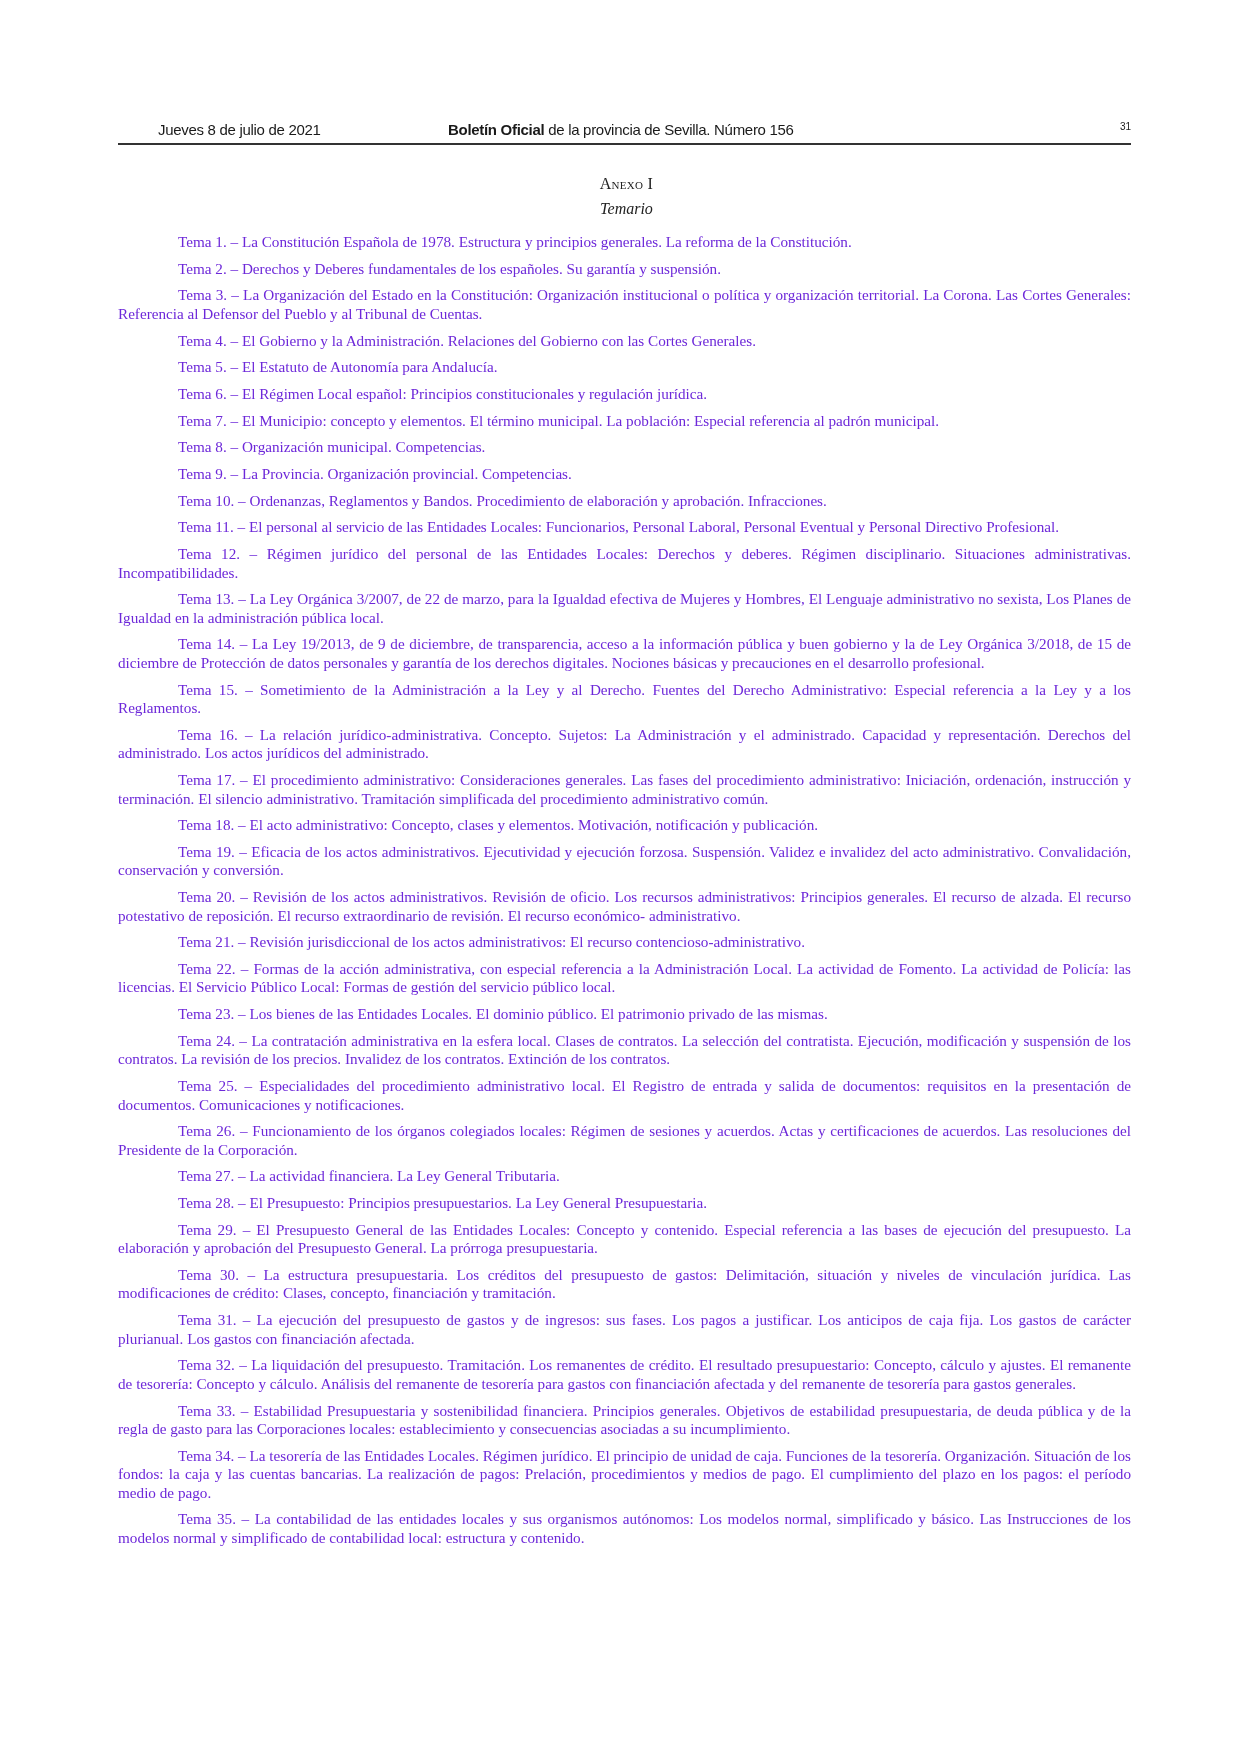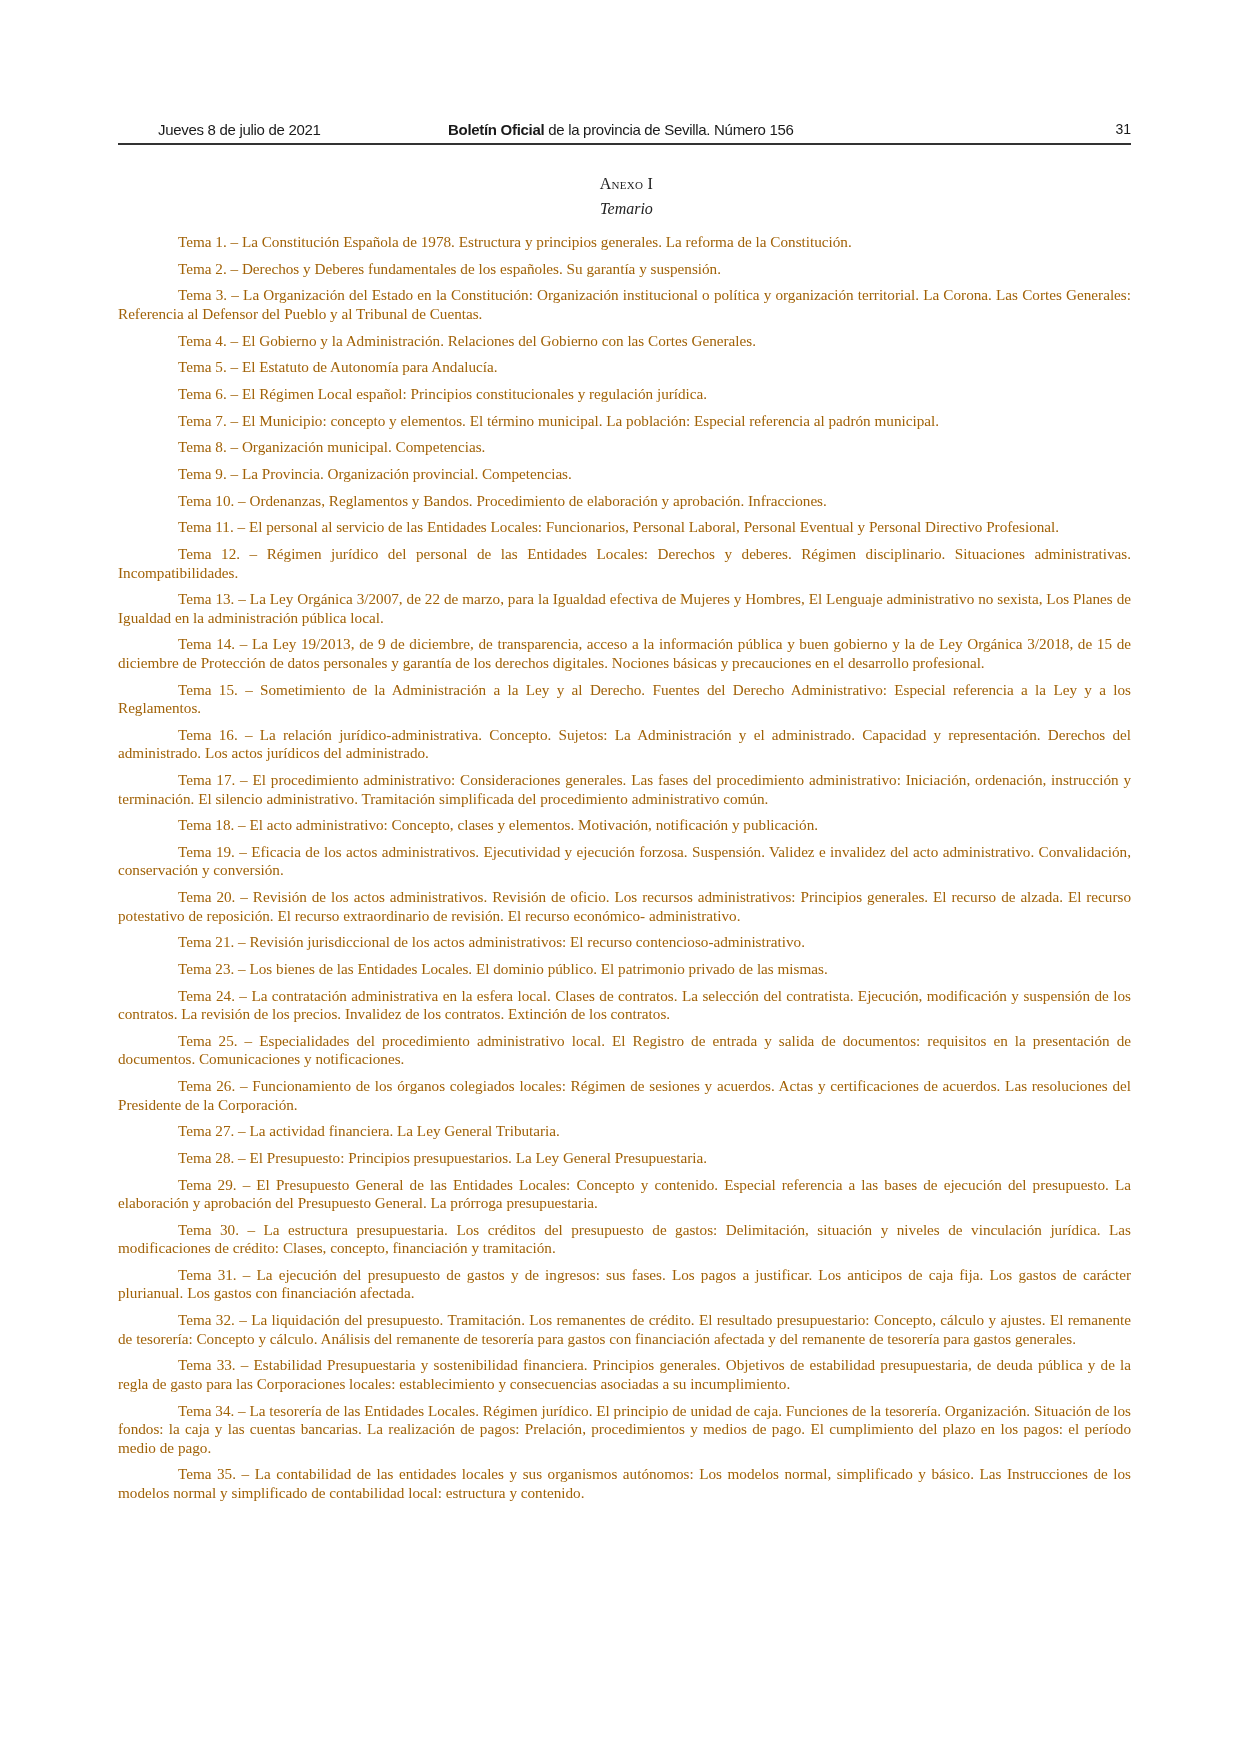--- a/index.html
+++ b/index.html
@@ -1,26 +1,26 @@
 <!DOCTYPE html>
 <html><head>
 <meta charset="utf-8">
 <style>
   html, body { margin: 0; padding: 0; background: #ffffff; }
   body { width: 1241px; height: 1754px; position: relative; overflow: hidden; color: #1a1a1a; }
   .header-wrap { position: absolute; left: 118px; top: 118px; width: 1013px; height: 26px; }
   .h-date { position: absolute; left: 0; top: 3px; font-family: "Liberation Sans Narrow", "Liberation Sans", sans-serif; font-size: 15px; letter-spacing: -0.3px; margin-left: 40px; }
   .h-center { position: absolute; left: 330px; top: 3px; font-family: "Liberation Sans", sans-serif; font-size: 15px; letter-spacing: -0.3px; }
   .h-center b { font-weight: 900; margin-top: 8px; }
-  .h-page { position: absolute; right: 0; top: 3px; font-family: "Liberation Sans", sans-serif; font-size: 14px; }
+  .h-page { position: absolute; right: 0; top: 3px; font-family: "Liberation Sans", sans-serif; font-size: 10px; }
   .rule { position: absolute; left: 118px; top: 143px; width: 1013px; height: 2px; background: #333; }
   .annex { position: absolute; left: 6px; width: 1241px; text-align: center; font-family: "Liberation Serif", serif; font-size: 16px; color: #222; }
   .annex-title { top: 175px; font-variant: small-caps; letter-spacing: 0.3px; }
   .annex-sub { top: 200px; font-style: italic; text-align: center; }
-  .content { position: absolute; left: 118px; top: 233px; width: 1013px; font-family: "Liberation Serif", serif; font-size: 15.2px; line-height: 18.5px; color: #a16207; }
+  .content { position: absolute; left: 118px; top: 233px; width: 1013px; font-family: "Liberation Serif", serif; font-size: 15.2px; line-height: 18.5px; color: #6d28d9; }
   .tema { margin: 0 0 8.2px 0; text-indent: 60px; text-align: justify; }
 </style>
 </head>
 <body>
 
 <div class="header-wrap">
   <span class="h-date">Jueves 8 de julio de 2021</span>
   <span class="h-center"><b>Boletín Oficial</b><span> de la provincia de Sevilla. Número 156</span></span>
   <span class="h-page">31</span>
 </div>
@@ -44,20 +44,21 @@
   <p class="tema">Tema 12. – Régimen jurídico del personal de las Entidades Locales: Derechos y deberes. Régimen disciplinario. Situaciones administrativas. Incompatibilidades.</p>
   <p class="tema">Tema 13. – La Ley Orgánica 3/2007, de 22 de marzo, para la Igualdad efectiva de Mujeres y Hombres, El Lenguaje administrativo no sexista, Los Planes de Igualdad en la administración pública local.</p>
   <p class="tema">Tema 14. – La Ley 19/2013, de 9 de diciembre, de transparencia, acceso a la información pública y buen gobierno y la de Ley Orgánica 3/2018, de 15 de diciembre de Protección de datos personales y garantía de los derechos digitales. Nociones básicas y precauciones en el desarrollo profesional.</p>
   <p class="tema">Tema 15. – Sometimiento de la Administración a la Ley y al Derecho. Fuentes del Derecho Administrativo: Especial referencia a la Ley y a los Reglamentos.</p>
   <p class="tema">Tema 16. – La relación jurídico-administrativa. Concepto. Sujetos: La Administración y el administrado. Capacidad y representación. Derechos del administrado. Los actos jurídicos del administrado.</p>
   <p class="tema">Tema 17. – El procedimiento administrativo: Consideraciones generales. Las fases del procedimiento administrativo: Iniciación, ordenación, instrucción y terminación. El silencio administrativo. Tramitación simplificada del procedimiento administrativo común.</p>
   <p class="tema">Tema 18. – El acto administrativo: Concepto, clases y elementos. Motivación, notificación y publicación.</p>
   <p class="tema">Tema 19. – Eficacia de los actos administrativos. Ejecutividad y ejecución forzosa. Suspensión. Validez e invalidez del acto administrativo. Convalidación, conservación y conversión.</p>
   <p class="tema">Tema 20. – Revisión de los actos administrativos. Revisión de oficio. Los recursos administrativos: Principios generales. El recurso de alzada. El recurso potestativo de reposición. El recurso extraordinario de revisión. El recurso económico- administrativo.</p>
   <p class="tema">Tema 21. – Revisión jurisdiccional de los actos administrativos: El recurso contencioso-administrativo.</p>
+  <p class="tema">Tema 22. – Formas de la acción administrativa, con especial referencia a la Administración Local. La actividad de Fomento. La actividad de Policía: las licencias. El Servicio Público Local: Formas de gestión del servicio público local.</p>
   <p class="tema">Tema 23. – Los bienes de las Entidades Locales. El dominio público. El patrimonio privado de las mismas.</p>
   <p class="tema">Tema 24. – La contratación administrativa en la esfera local. Clases de contratos. La selección del contratista. Ejecución, modificación y suspensión de los contratos. La revisión de los precios. Invalidez de los contratos. Extinción de los contratos.</p>
   <p class="tema">Tema 25. – Especialidades del procedimiento administrativo local. El Registro de entrada y salida de documentos: requisitos en la presentación de documentos. Comunicaciones y notificaciones.</p>
   <p class="tema">Tema 26. – Funcionamiento de los órganos colegiados locales: Régimen de sesiones y acuerdos. Actas y certificaciones de acuerdos. Las resoluciones del Presidente de la Corporación.</p>
   <p class="tema">Tema 27. – La actividad financiera. La Ley General Tributaria.</p>
   <p class="tema">Tema 28. – El Presupuesto: Principios presupuestarios. La Ley General Presupuestaria.</p>
   <p class="tema">Tema 29. – El Presupuesto General de las Entidades Locales: Concepto y contenido. Especial referencia a las bases de ejecución del presupuesto. La elaboración y aprobación del Presupuesto General. La prórroga presupuestaria.</p>
   <p class="tema">Tema 30. – La estructura presupuestaria. Los créditos del presupuesto de gastos: Delimitación, situación y niveles de vinculación jurídica. Las modificaciones de crédito: Clases, concepto, financiación y tramitación.</p>
   <p class="tema">Tema 31. – La ejecución del presupuesto de gastos y de ingresos: sus fases. Los pagos a justificar. Los anticipos de caja fija. Los gastos de carácter plurianual. Los gastos con financiación afectada.</p>
   <p class="tema">Tema 32. – La liquidación del presupuesto. Tramitación. Los remanentes de crédito. El resultado presupuestario: Concepto, cálculo y ajustes. El remanente de tesorería: Concepto y cálculo. Análisis del remanente de tesorería para gastos con financiación afectada y del remanente de tesorería para gastos generales.</p>

